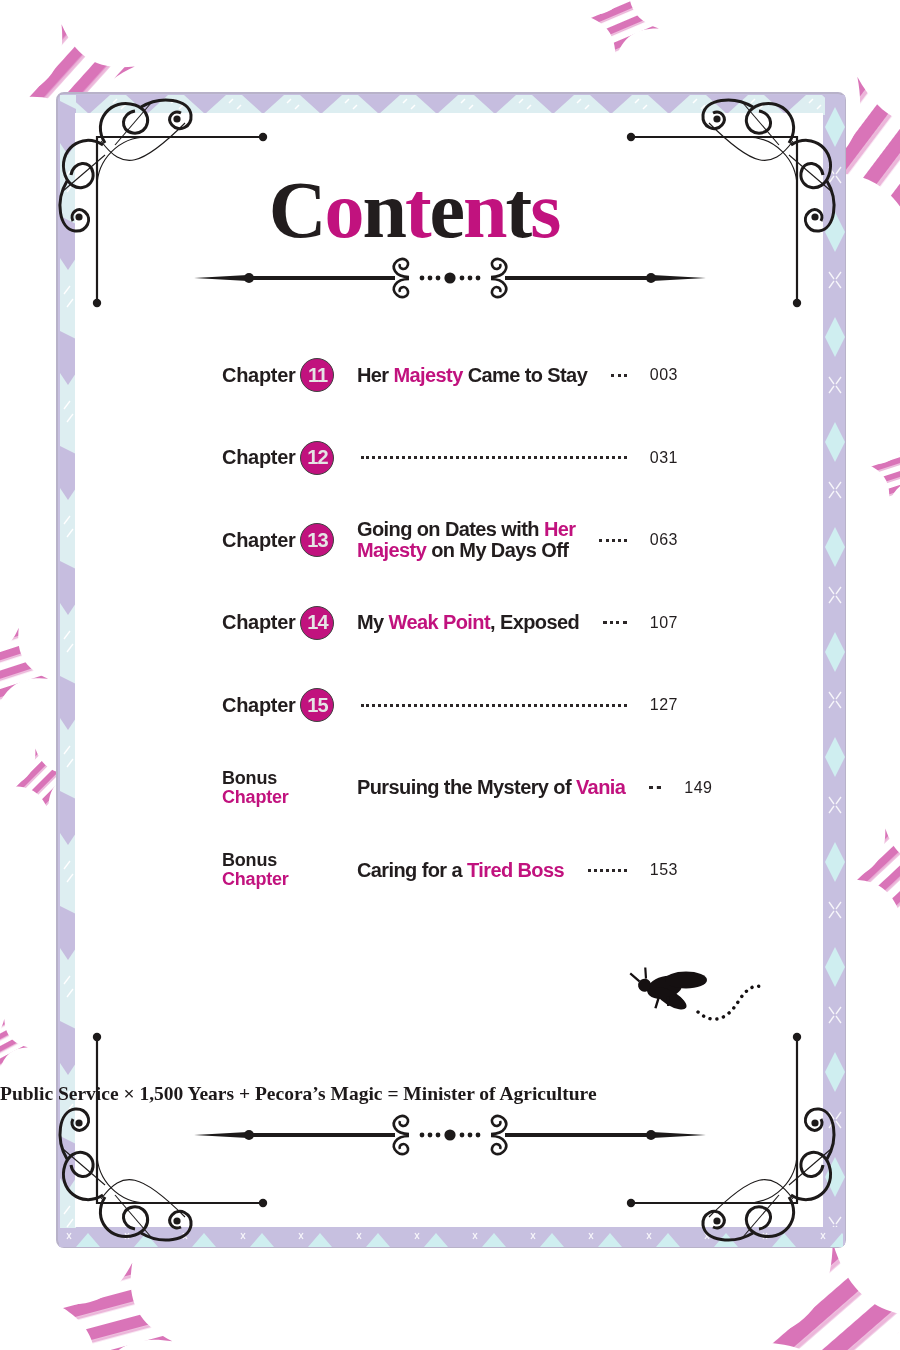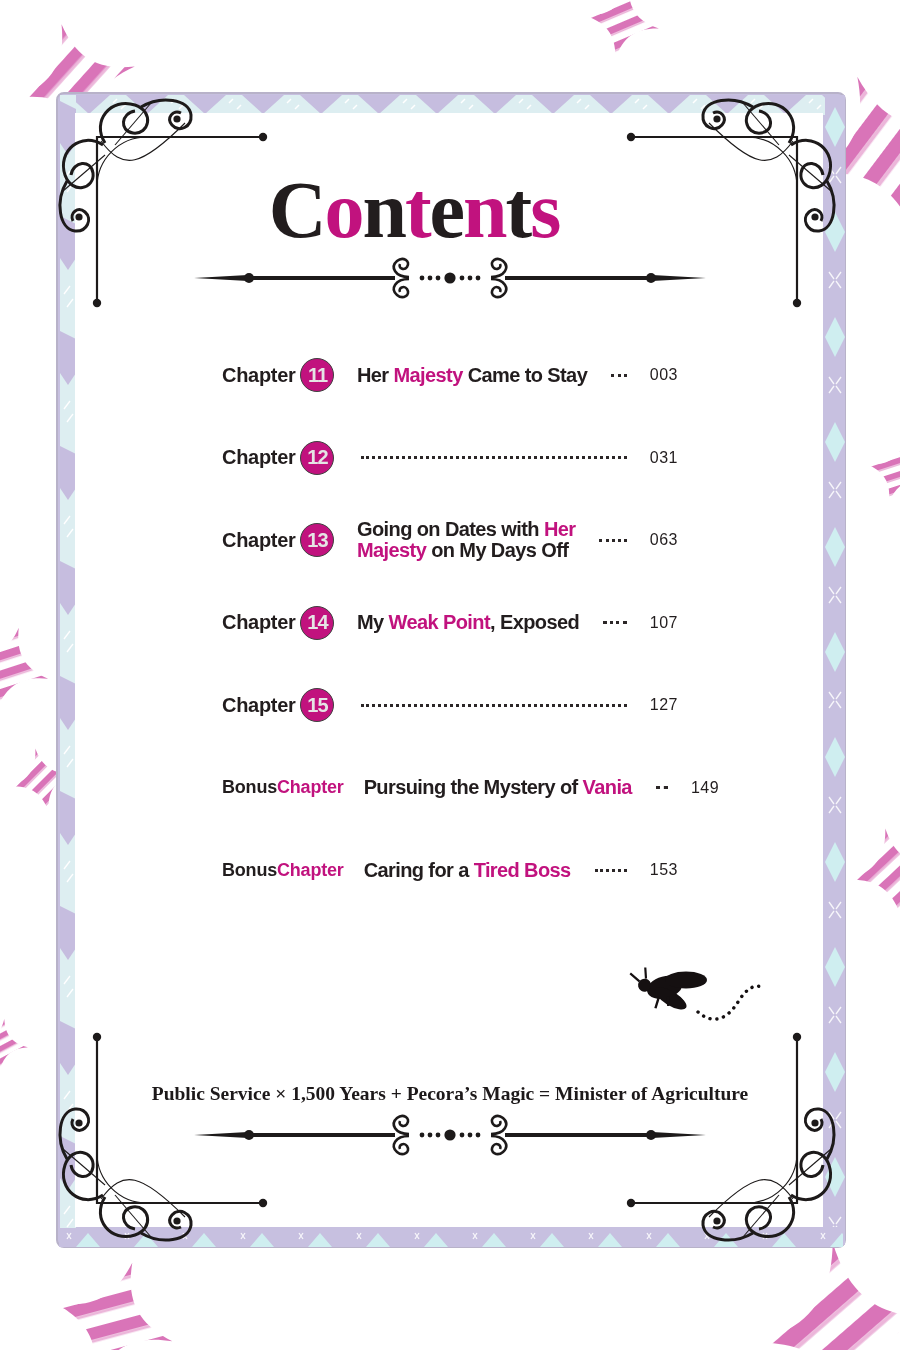--- a/index.html
+++ b/index.html
@@ -17,34 +17,34 @@
   .page-title{
     position:absolute;left:0;top:170px;width:828px;text-align:center;
     font-family:"Liberation Serif","DejaVu Serif",serif;font-weight:bold;
     font-size:80px;line-height:80px;letter-spacing:-2px;color:var(--ink);
   }
   
   .toc{position:absolute;left:222px;top:334px;width:456px;}
   .toc-row{height:82.5px;display:flex;align-items:center;gap:14px;}
   .lab{flex:0 0 115px;display:flex;align-items:center;gap:5px;font-weight:bold;color:var(--ink);}
   .lab-text{font-size:20px;letter-spacing:-0.3px;}
-  .lab-text.stack{display:flex;flex-direction:row;font-size:18px;line-height:19px;letter-spacing:-0.2px;}
+  .lab-text.stack{display:flex;flex-direction:column;font-size:18px;line-height:19px;letter-spacing:-0.2px;}
   .num-circle{
     width:32px;height:32px;border-radius:50%;background:var(--magenta);
     border:1px solid #404040;color:#e5e5e5;font-size:20px;font-weight:bold;
     display:flex;align-items:center;justify-content:center;letter-spacing:-1px;
   }
   .title{font-size:20px;line-height:21.5px;font-weight:bold;color:var(--ink);
     letter-spacing:-0.6px;white-space:nowrap;margin-left:6px;}
   .tline{white-space:nowrap;}
   .leader{flex:1 1 auto;min-width:12px;border-top:3px dotted #2b2627;height:0;margin:0 9px 0 10px;}
   .pagenum{flex:0 0 auto;font-size:16px;font-weight:normal;color:var(--ink);letter-spacing:0.5px;}
   
   .tagline{
-    position:absolute;left:0;top:1083px;width:900px;text-align:center;
+    position:absolute;left:0;top:1083px;width:900px;
     font-family:"Liberation Serif","DejaVu Serif",serif;font-weight:bold;
     font-size:19.5px;color:#1d191a;
   }
 </style>
 </head>
 <body>
 
 <div class="stage">
 
   <svg class="bg" width="900" height="1350" viewBox="0 0 900 1350">

